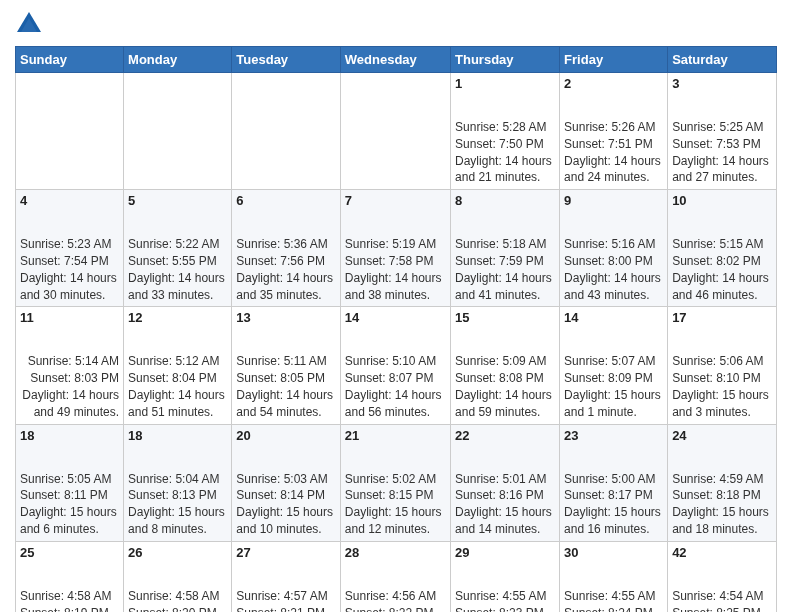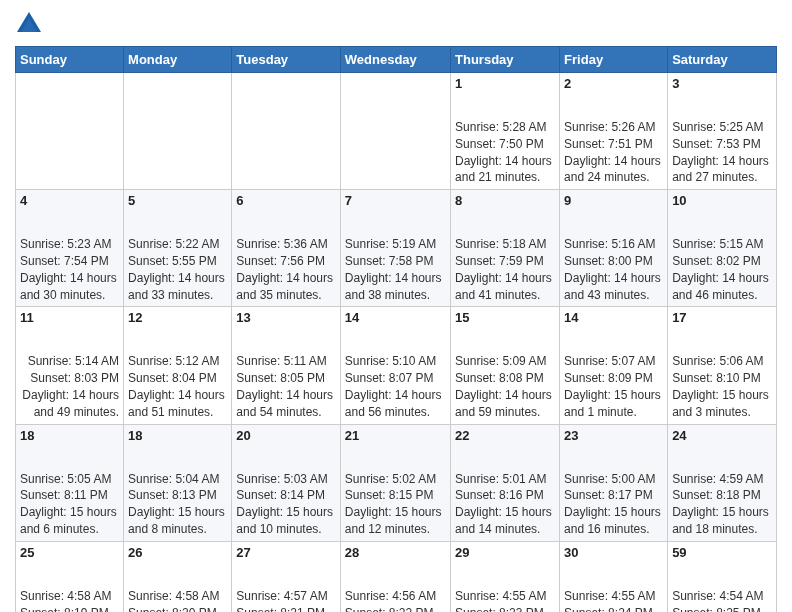--- a/index.html
+++ b/index.html
@@ -354,21 +354,21 @@
 and 28 minutes.</div>
           </td>
           <td>
             <span class="day-num">30</span>
             <div class="day-info" style="white-space: pre-line;">Sunrise: 4:55 AM
 Sunset: 8:24 PM
 Daylight: 15 hours
 and 29 minutes.</div>
           </td>
           <td>
-            <span class="day-num">59</span>
+            <span class="day-num">42</span>
             <div class="day-info" style="white-space: pre-line;">Sunrise: 4:54 AM
 Sunset: 8:25 PM
 Daylight: 15 hours
 and 31 minutes.</div>
           </td>
         </tr>
       </tbody>
   </table>
 </div>
 

